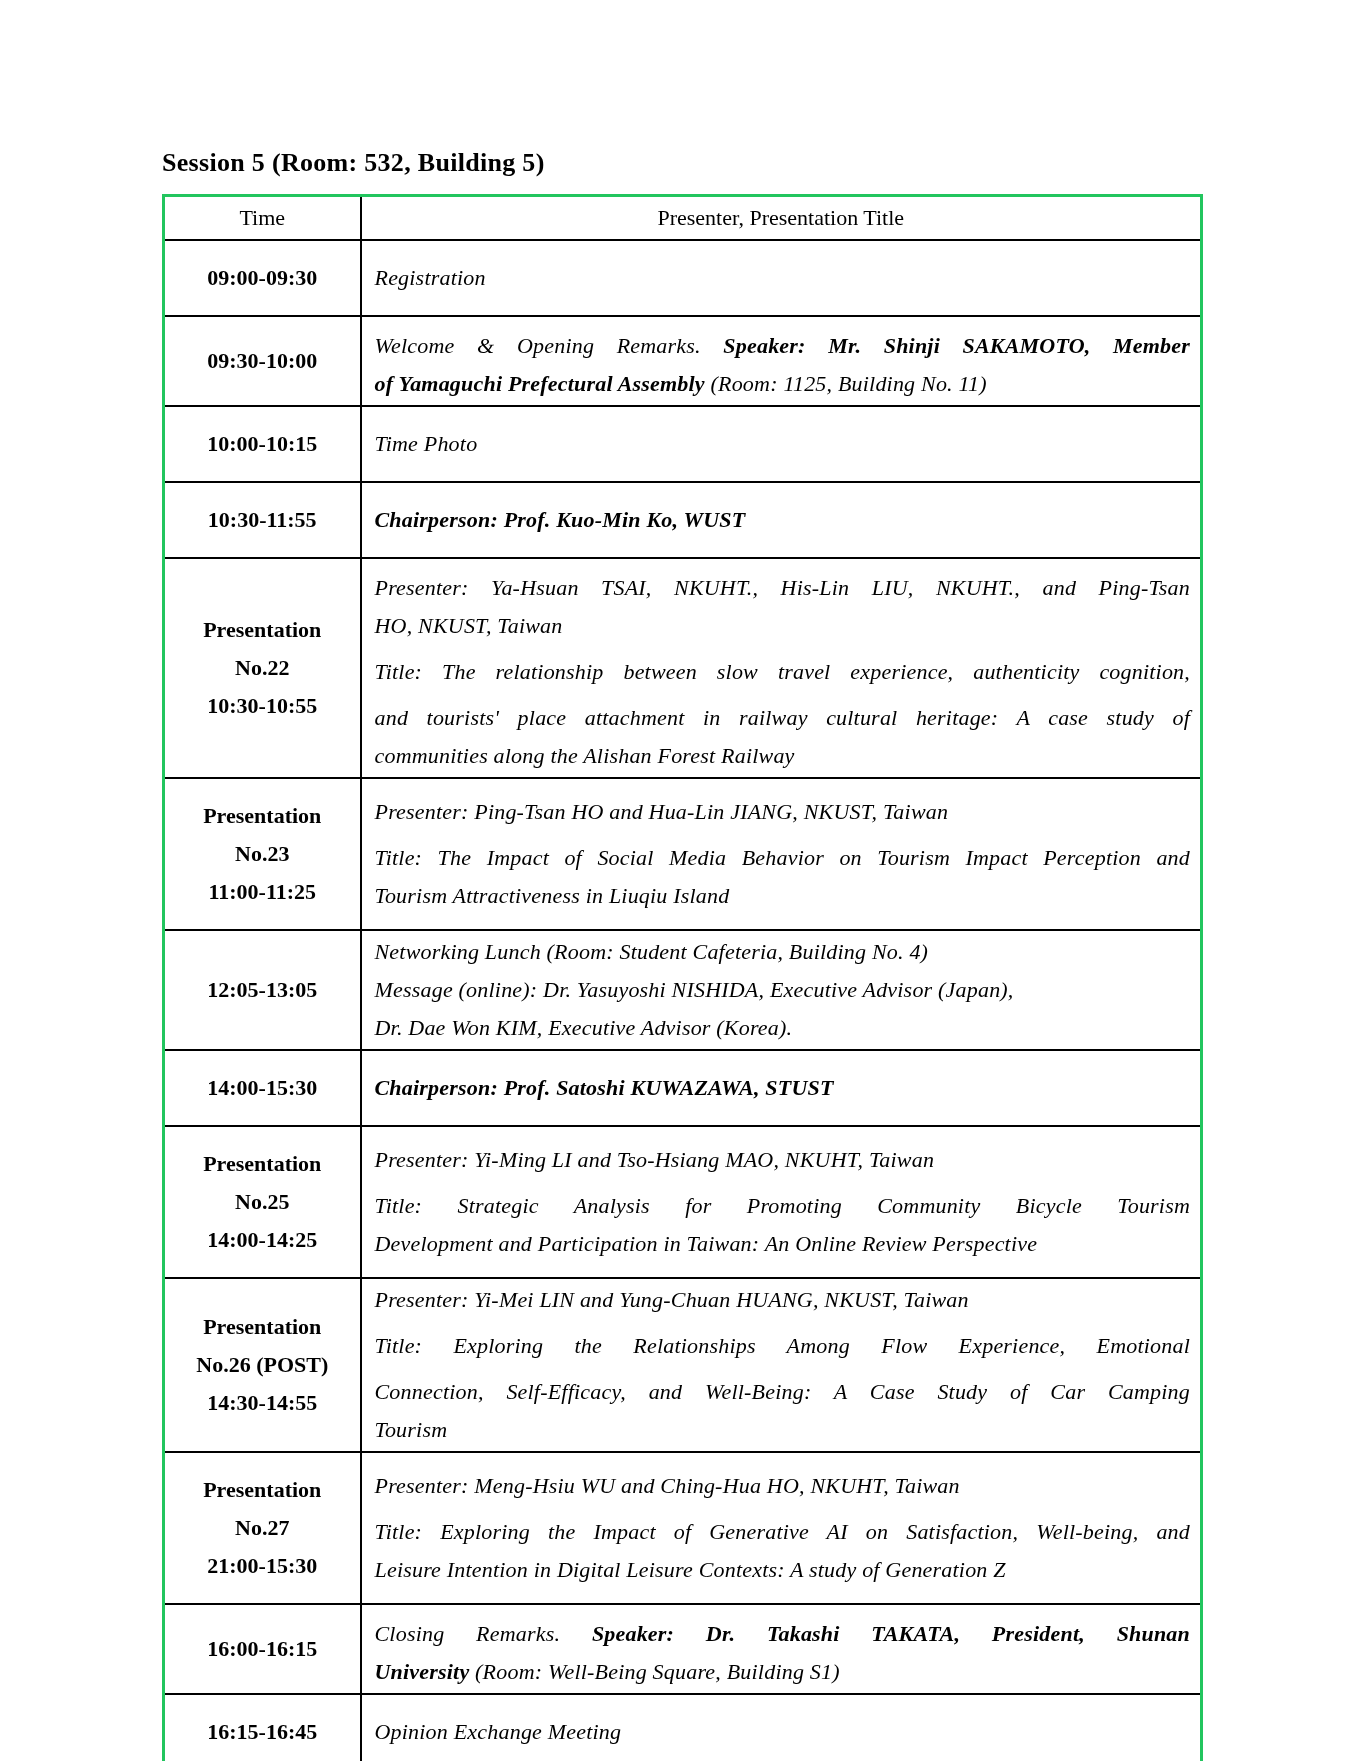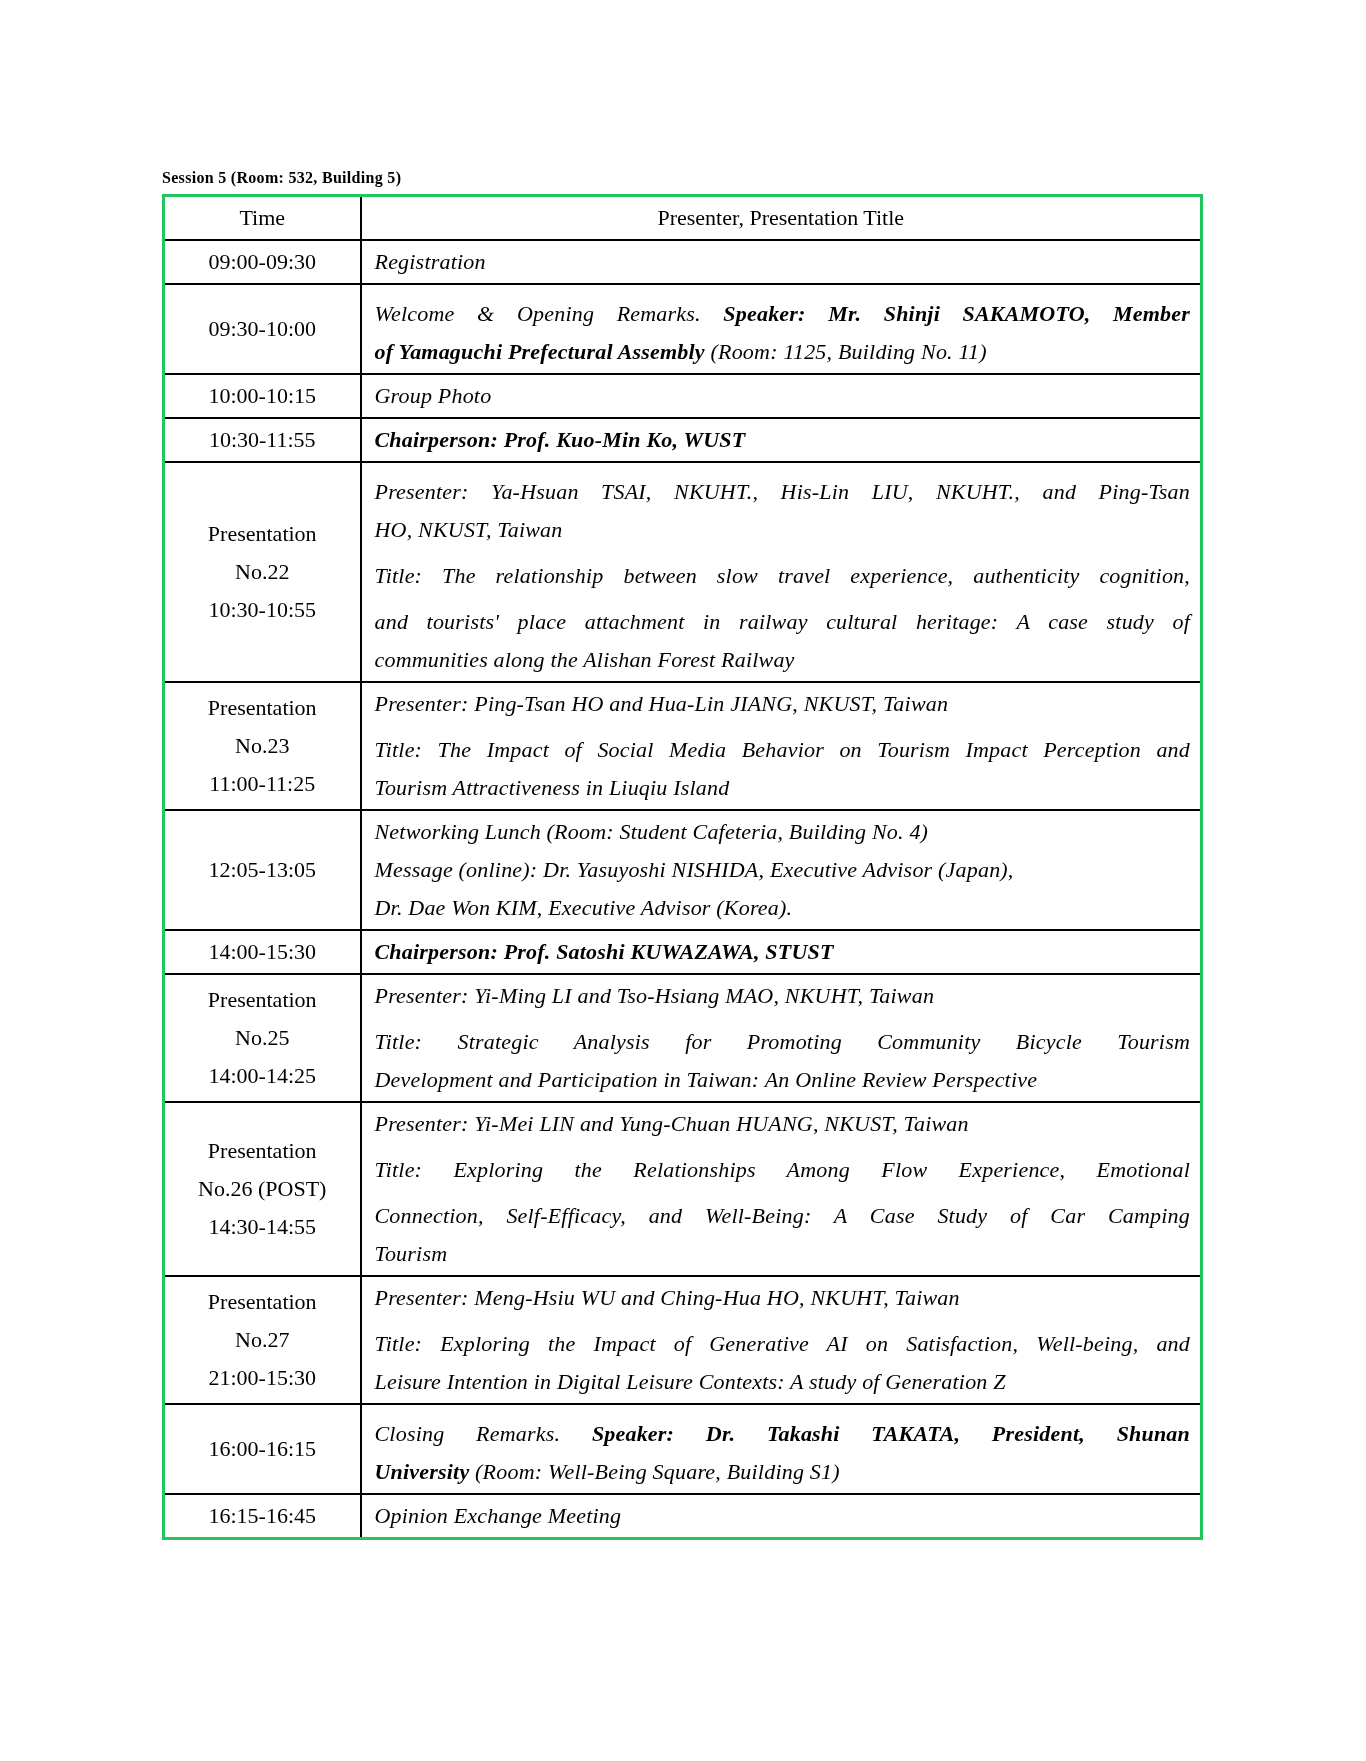--- a/index.html
+++ b/index.html
@@ -12,22 +12,22 @@
     width: 1366px;
     height: 1761px;
     background: #ffffff;
     overflow: hidden;
     font-family: "Liberation Serif", "DejaVu Serif", serif;
     color: #000000;
   }
   .doc-title {
     position: absolute;
     left: 162px;
-    top: 163px;
-    font-size: 16px;
+    top: 148px;
+    font-size: 26px;
     font-weight: bold;
     line-height: 30px;
     white-space: nowrap;
     letter-spacing: 0.3px;
   }
   table.schedule {
     position: absolute;
     left: 162px;
     top: 194px;
     width: 1041px;
@@ -44,21 +44,22 @@
     font-weight: normal;
     font-size: 22px;
     line-height: 38px;
     padding: 2px 4px;
     text-align: center;
     vertical-align: middle;
   }
   td.time-cell {
     text-align: center;
     vertical-align: middle;
-    padding: 2px 4px;
+    padding: 18px 4px;
+    font-weight: bold;
   }
   .time-line {
     font-size: 22px;
     line-height: 38px;
   }
   td.content-cell {
     vertical-align: middle;
     padding: 2px 10px 2px 13px;
     font-style: italic;
   }
@@ -109,21 +110,21 @@
           <td class="content-cell">
             <div class="line fill"><span>Welcome &amp; Opening Remarks. </span><span class="b">Speaker: Mr. Shinji SAKAMOTO, Member</span></div>
             <div class="line"><span class="b">of Yamaguchi Prefectural Assembly</span><span> (Room: 1125, Building No. 11)</span></div>
           </td>
         </tr>
         <tr>
           <td class="time-cell">
             <div class="time-line">10:00-10:15</div>
           </td>
           <td class="content-cell">
-            <div class="line"><span>Group Photo</span></div>
+            <div class="line"><span>Time Photo</span></div>
           </td>
         </tr>
         <tr>
           <td class="time-cell">
             <div class="time-line">10:30-11:55</div>
           </td>
           <td class="content-cell">
             <div class="line"><span class="b">Chairperson: Prof. Kuo-Min Ko, WUST</span></div>
           </td>
         </tr>

